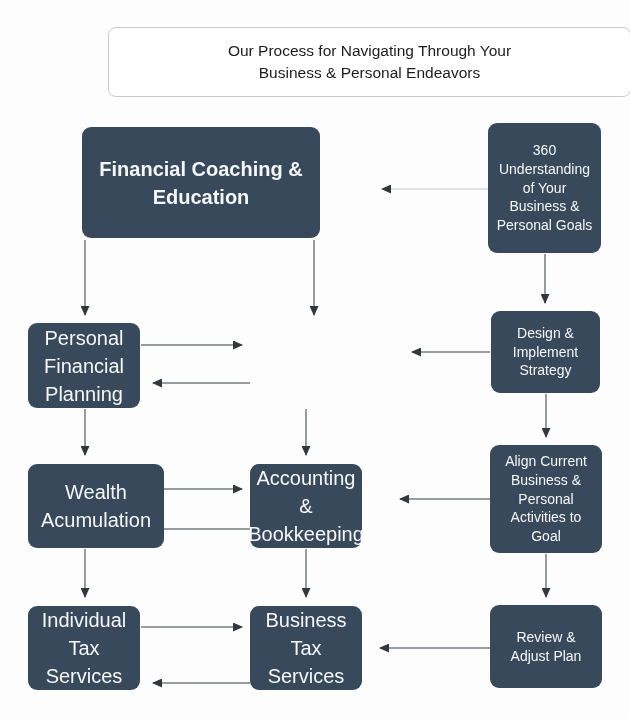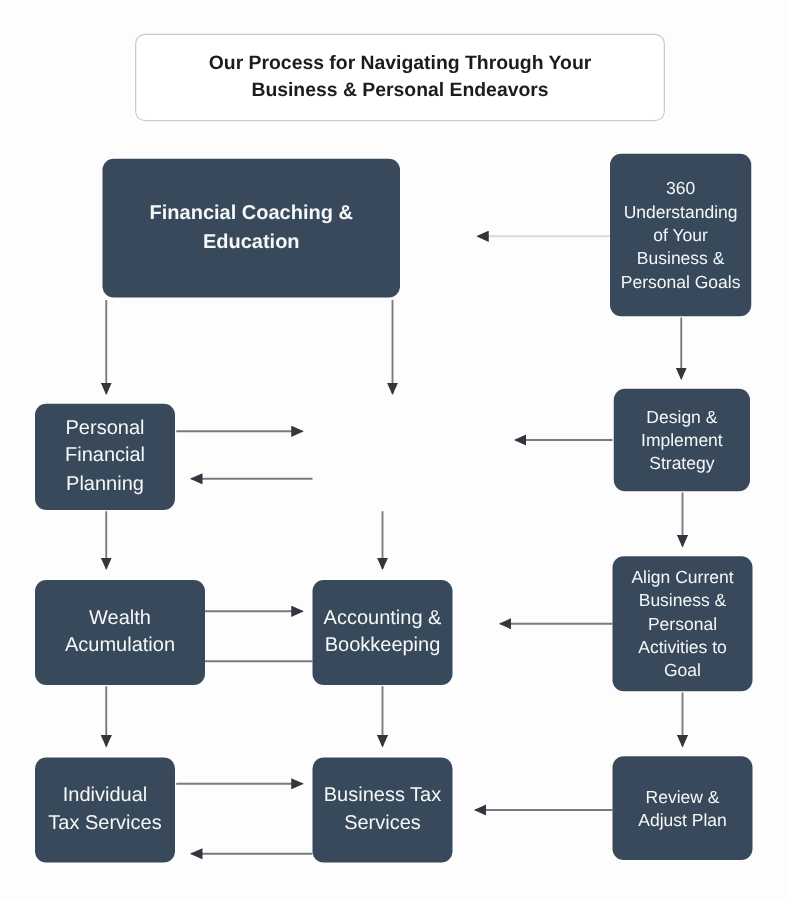--- a/index.html
+++ b/index.html
@@ -14,30 +14,30 @@
   }
   html,body{margin:0;padding:0;background:var(--page-bg);}
   .canvas{
     position:relative;width:630px;height:719px;background:var(--page-bg);
     font-family:"Liberation Sans", sans-serif;overflow:hidden;
   }
   .arrow-layer{position:absolute;left:0;top:0;width:630px;height:719px;}
   .arrow{stroke:var(--arrow-line);stroke-width:1.5;fill:none;}
   .arrow.light{stroke:var(--arrow-light);}
   .title-box{
-    position:absolute;left:108px;top:27px;width:424px;height:70px;
+    position:absolute;left:108px;top:27px;width:523px;height:70px;
     background:#ffffff;border:1.5px solid var(--title-border);border-radius:8px;
     display:flex;flex-direction:column;align-items:center;justify-content:center;
-    color:var(--title-text);font-weight:bold;font-size:15.5px;line-height:1.45;
+    color:var(--title-text);font-weight:normal;font-size:15.5px;line-height:1.45;
     text-align:center;box-sizing:border-box;
   }
   .node{
     position:absolute;background:var(--node-bg);border-radius:9px;
     display:flex;align-items:center;justify-content:center;text-align:center;
-    color:var(--node-text);font-size:16px;line-height:1.4;
+    color:var(--node-text);font-size:20px;line-height:1.4;
     padding:8px;box-sizing:border-box;
   }
   .node.bold{font-weight:bold;}
   .node.small{font-size:14px;line-height:1.35;text-align:center;}
   
   .n-fc   {left:82px;  top:127px; width:238px; height:111px;}
   .n-360  {left:488px; top:123px; width:113px; height:130px;}
   .n-pfp  {left:28px;  top:323px; width:112px; height:85px;}
   .n-dpa  {left:250px; top:323px; width:112px; height:85px;}
   .n-dis  {left:491px; top:311px; width:109px; height:82px;}

